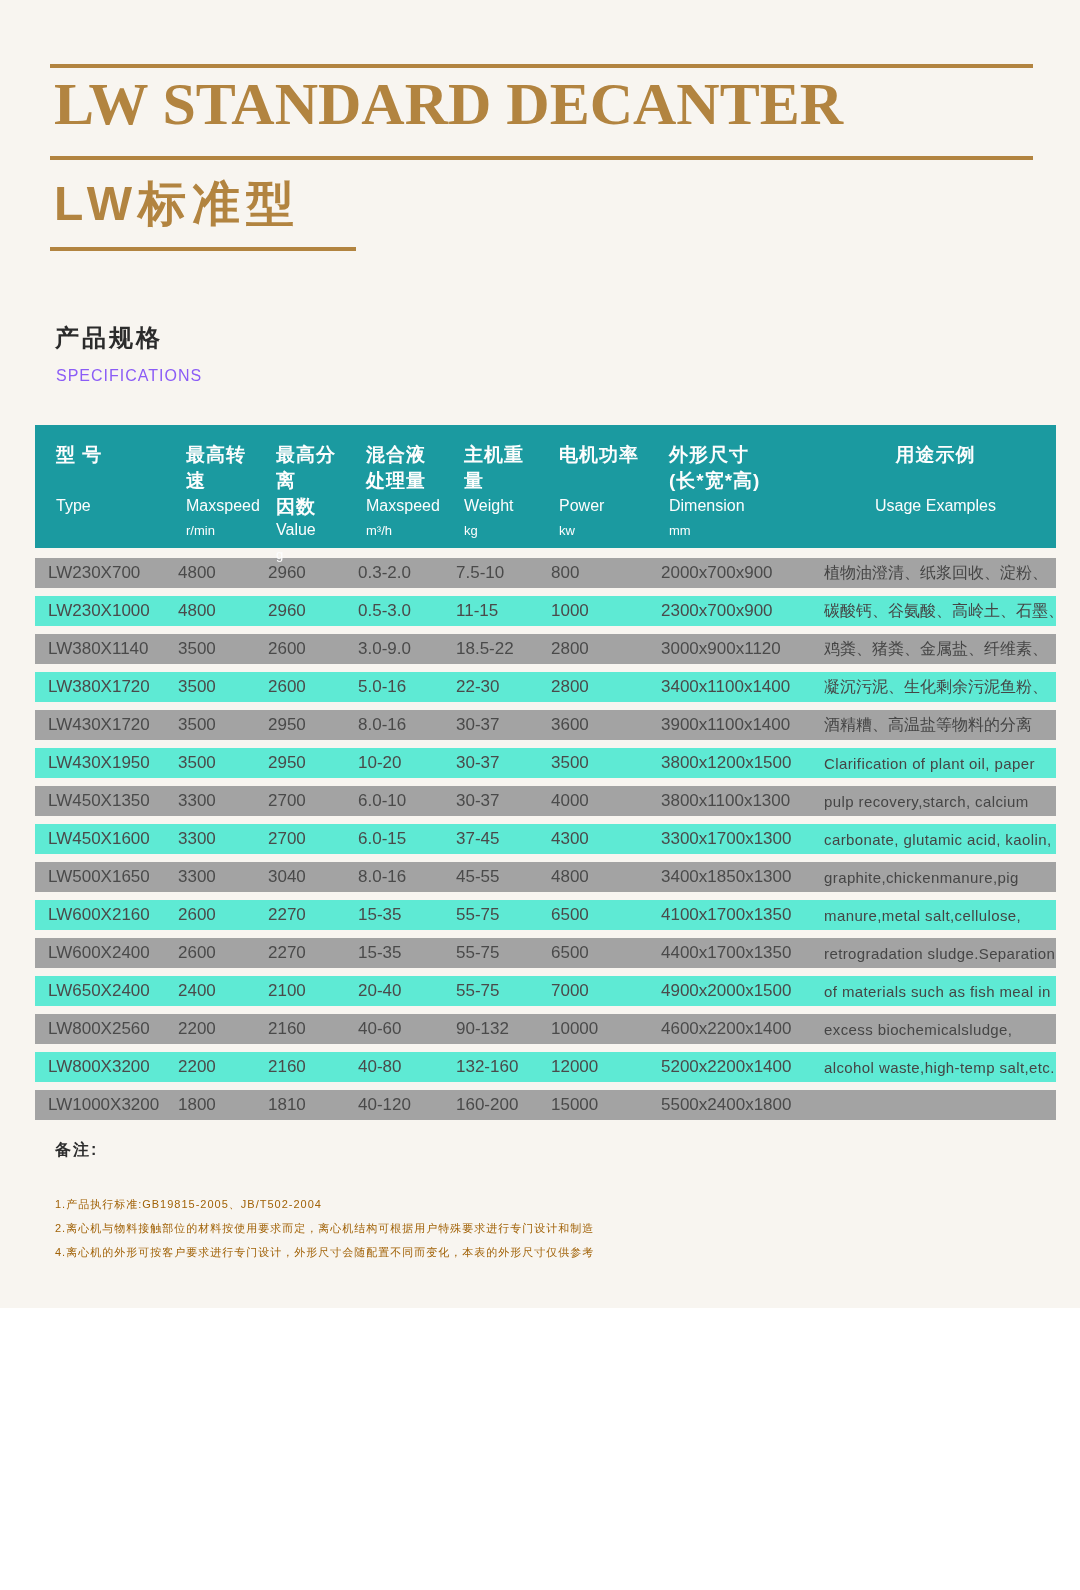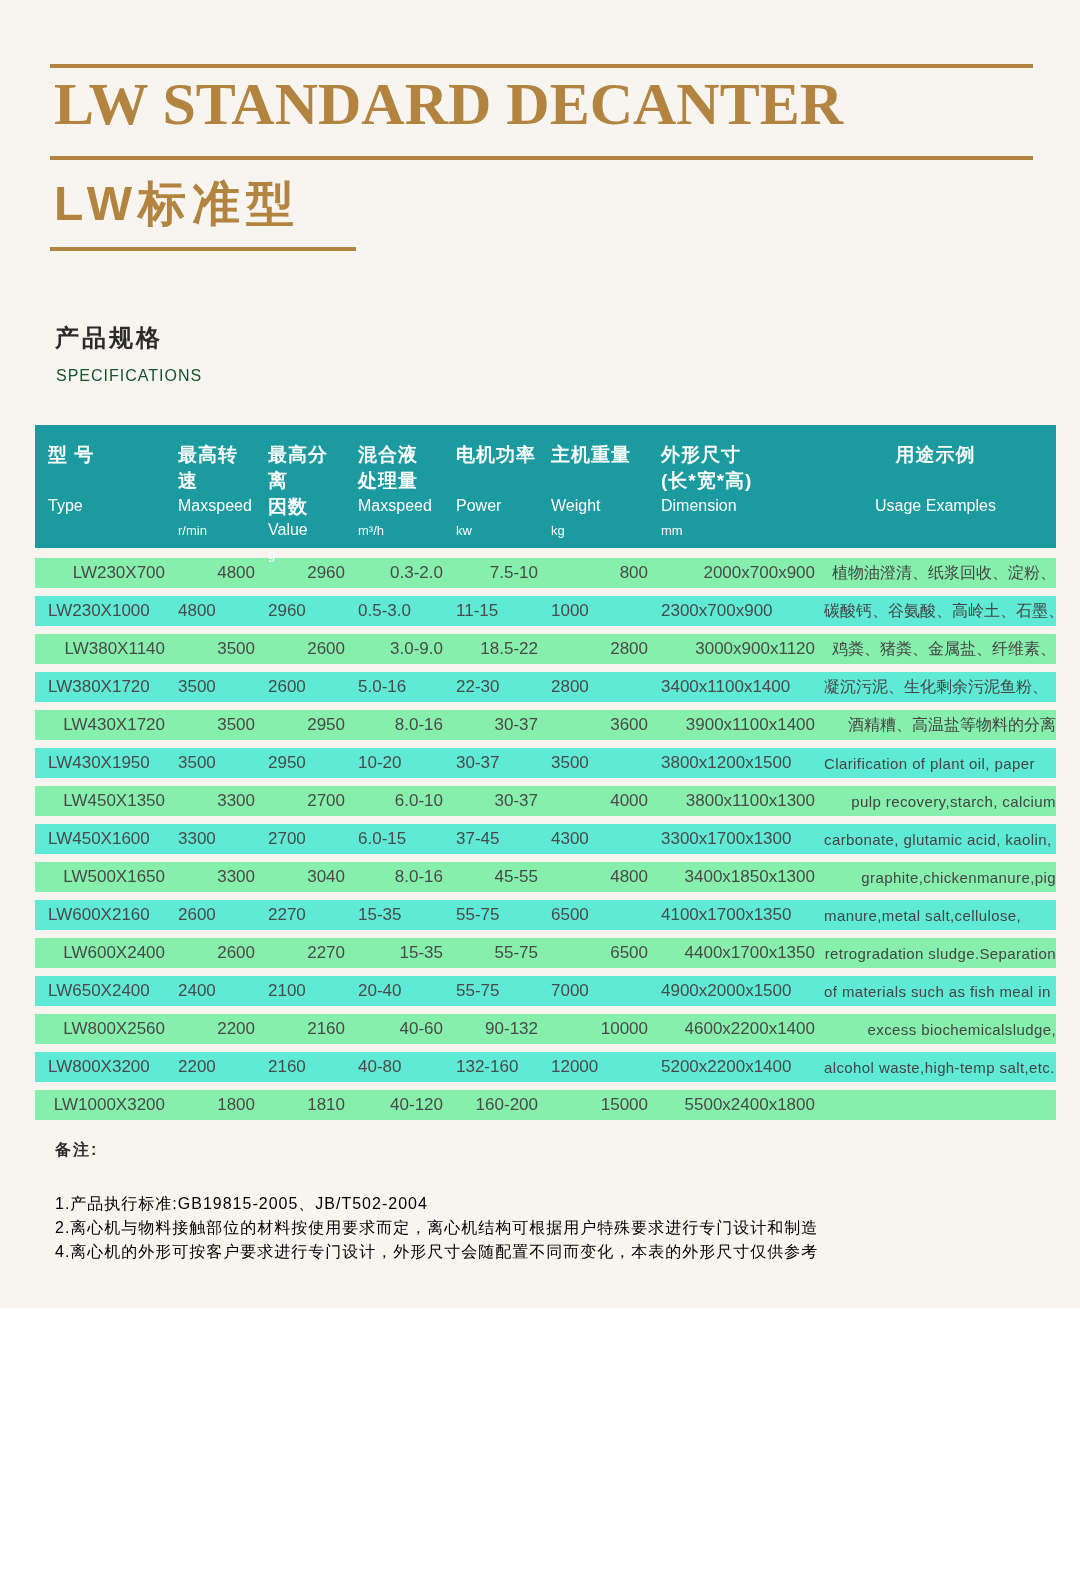--- a/index.html
+++ b/index.html
@@ -30,65 +30,65 @@
     font-weight:bold;font-size:48px;letter-spacing:6px;
     color:#b28440;
   }
   
   .sec-zh{
     position:absolute;left:55px;top:322px;
     font-size:24px;font-weight:bold;color:#2b2b2b;letter-spacing:3px;
   }
   .sec-en{
     position:absolute;left:56px;top:367px;
-    font-size:16px;color:#14532d;letter-spacing:1px;
+    font-size:16px;color:#8b5cf6;letter-spacing:1px;
   }
   
   .spec-table{position:absolute;left:35px;top:425px;width:1021px;}
   .thead,.row{
     display:grid;
     grid-template-columns:130px 90px 90px 98px 95px 110px 167px 241px;
   }
   .thead{
     background:#1b9aa0;color:#fdfdfd;
     height:123px;box-sizing:border-box;
     padding-top:17px;
   }
-  .th{padding-left:13px;box-sizing:border-box;}
+  .th{padding-left:21px;box-sizing:border-box;}
   .th-zh{
     font-size:19px;font-weight:bold;line-height:26px;
     white-space:pre-line;min-height:54px;letter-spacing:1px;
   }
   .th-en{font-size:16px;margin-top:1px;}
   .th-unit{font-size:13px;margin-top:8px;}
   .th:last-child{text-align:center;padding-left:0;}
   .tbody{margin-top:10px;}
   .row{
     height:30px;margin-bottom:8px;
     align-items:center;
   }
-  .row.odd{background:#86efac;text-align:right;}
+  .row.odd{background:#a3a3a3;}
   .row.even{background:#5eead4;}
   .td{
     padding-left:13px;box-sizing:border-box;
     font-size:17px;color:#4a4a4a;white-space:nowrap;
   }
   .td-usage{padding-left:9px;font-size:15px;letter-spacing:0.4px;color:#454545;}
   .td-usage.zh-usage{font-size:16px;letter-spacing:0px;}
   
   .notes-label{
     position:absolute;left:55px;top:1140px;
     font-size:16px;font-weight:bold;color:#2e2e2e;letter-spacing:2px;
   }
   .notes{
     position:absolute;left:55px;top:1192px;width:980px;
     margin:0;padding:0;list-style:none;
   }
   .notes li{
-    font-size:16px;line-height:24px;color:#000000;letter-spacing:1px;
+    font-size:11px;line-height:24px;color:#a16207;letter-spacing:1px;
   }
 </style>
 </head>
 <body>
 
 <div class="page">
 
   <div class="gold-rule rule-top"></div>
   <div class="main-title">LW STANDARD DECANTER</div>
   <div class="gold-rule rule-mid"></div>
@@ -120,29 +120,29 @@
   </div>
 
   <div class="th">
     <div class="th-zh">混合液
 处理量</div>
     <div class="th-en">Maxspeed</div>
     <div class="th-unit">m³/h</div>
   </div>
 
   <div class="th">
+    <div class="th-zh">主机重量</div>
+    <div class="th-en">Weight</div>
+    <div class="th-unit">kg</div>
+  </div>
+
+  <div class="th">
     <div class="th-zh">电机功率</div>
     <div class="th-en">Power</div>
     <div class="th-unit">kw</div>
-  </div>
-
-  <div class="th">
-    <div class="th-zh">主机重量</div>
-    <div class="th-en">Weight</div>
-    <div class="th-unit">kg</div>
   </div>
 
   <div class="th">
     <div class="th-zh">外形尺寸
 (长*宽*高)</div>
     <div class="th-en">Dimension</div>
     <div class="th-unit">mm</div>
   </div>
 
   <div class="th">

